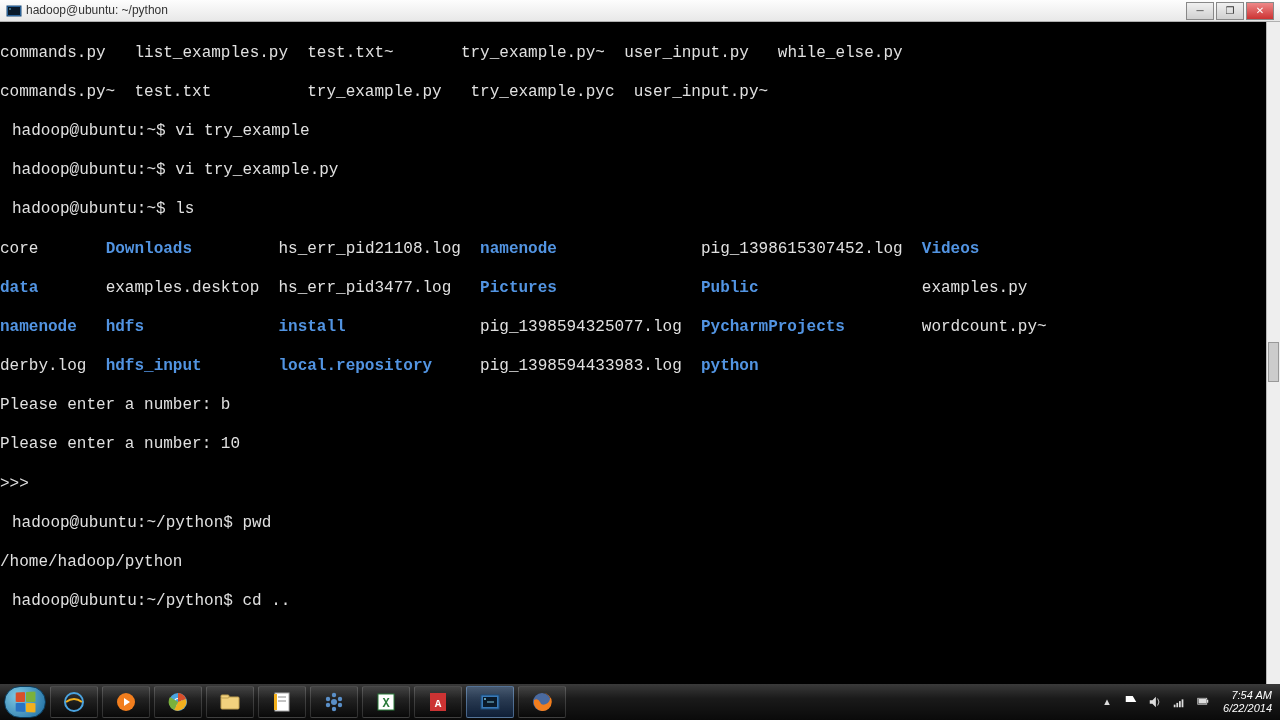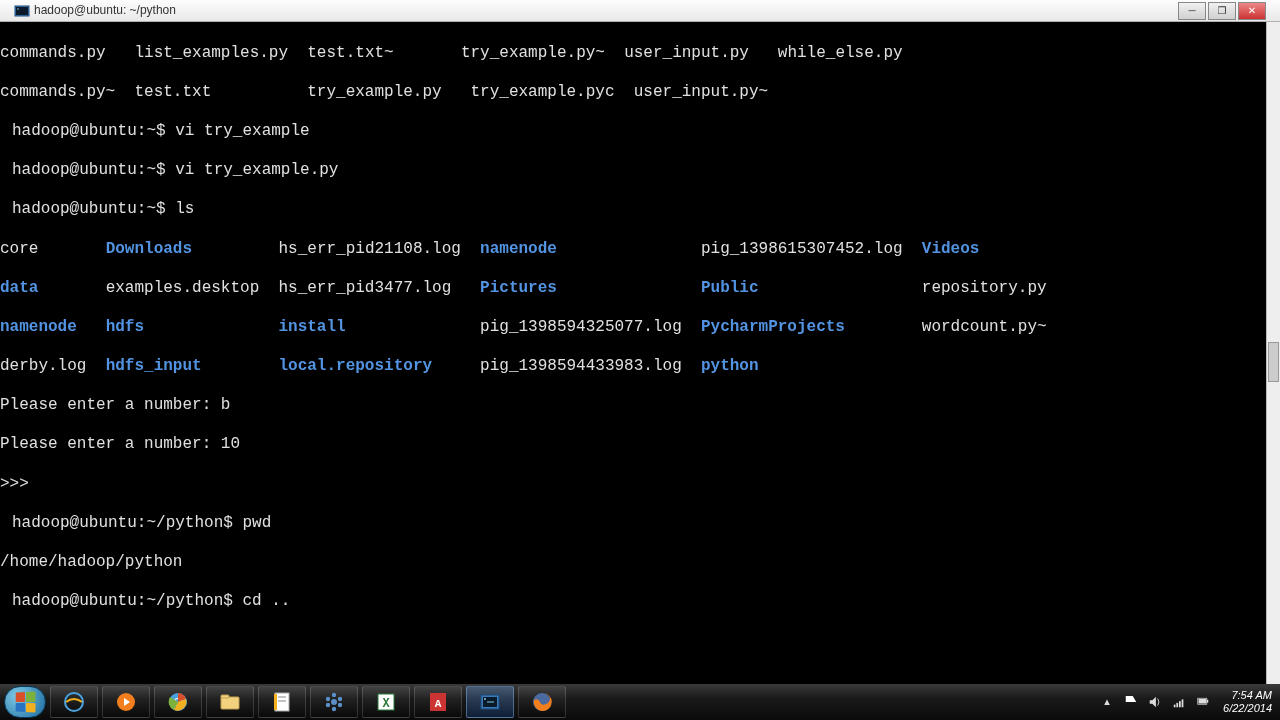--- a/index.html
+++ b/index.html
@@ -12,21 +12,21 @@
   line-height: 19.6px;
   overflow: hidden;
   position: relative;
 }
 .titlebar {
   height: 22px;
   background: linear-gradient(#fdfdfd, #e8e8e8);
   border-bottom: 1px solid #b0b0b0;
   display: flex;
   align-items: center;
-  padding: 0 14px;
+  padding: 0 6px;
   font-family: "Segoe UI", sans-serif;
   font-size: 12px;
   color: #333;
 }
 .titlebar-icon {
   width: 16px;
   height: 16px;
   margin-right: 4px;
   display: inline-flex;
   align-items: center;
@@ -170,21 +170,21 @@
   </div>
 </div>
 
 <div class="terminal">
 <span class="line"><span class="wht">commands.py</span>   <span class="wht">list_examples.py</span>  <span class="wht">test.txt~</span>       <span class="wht">try_example.py~</span>  <span class="wht">user_input.py</span>   <span class="wht">while_else.py</span></span>
 <span class="line"><span class="wht">commands.py~</span>  <span class="wht">test.txt</span>          <span class="wht">try_example.py</span>   <span class="wht">try_example.pyc</span>  <span class="wht">user_input.py~</span></span>
 <span class="line prompt">hadoop@ubuntu:~$ vi try_example</span>
 <span class="line prompt">hadoop@ubuntu:~$ vi try_example.py</span>
 <span class="line prompt">hadoop@ubuntu:~$ ls</span>
 <span class="line"><span class="wht">core</span>       <span class="dir">Downloads</span>         <span class="wht">hs_err_pid21108.log</span>  <span class="dir">namenode</span>               <span class="wht">pig_1398615307452.log</span>  <span class="dir">Videos</span></span>
-<span class="line"><span class="dir">data</span>       <span class="wht">examples.desktop</span>  <span class="wht">hs_err_pid3477.log</span>   <span class="dir">Pictures</span>               <span class="dir">Public</span>                 <span class="wht">repository.py</span></span>
+<span class="line"><span class="dir">data</span>       <span class="wht">examples.desktop</span>  <span class="wht">hs_err_pid3477.log</span>   <span class="dir">Pictures</span>               <span class="dir">Public</span>                 <span class="wht">examples.py</span></span>
 <span class="line"><span class="dir">namenode</span>   <span class="dir">hdfs</span>              <span class="dir">install</span>              <span class="wht">pig_1398594325077.log</span>  <span class="dir">PycharmProjects</span>        <span class="wht">wordcount.py~</span></span>
 <span class="line"><span class="wht">derby.log</span>  <span class="dir">hdfs_input</span>        <span class="dir">local.repository</span>     <span class="wht">pig_1398594433983.log</span>  <span class="dir">python</span></span>
 <span class="line wht">Please enter a number: b</span>
 <span class="line wht">Please enter a number: 10</span>
 <span class="line wht">&gt;&gt;&gt;</span>
 <span class="line prompt">hadoop@ubuntu:~/python$ pwd</span>
 <span class="line wht">/home/hadoop/python</span>
 <span class="line prompt">hadoop@ubuntu:~/python$ cd ..</span>
 
 

